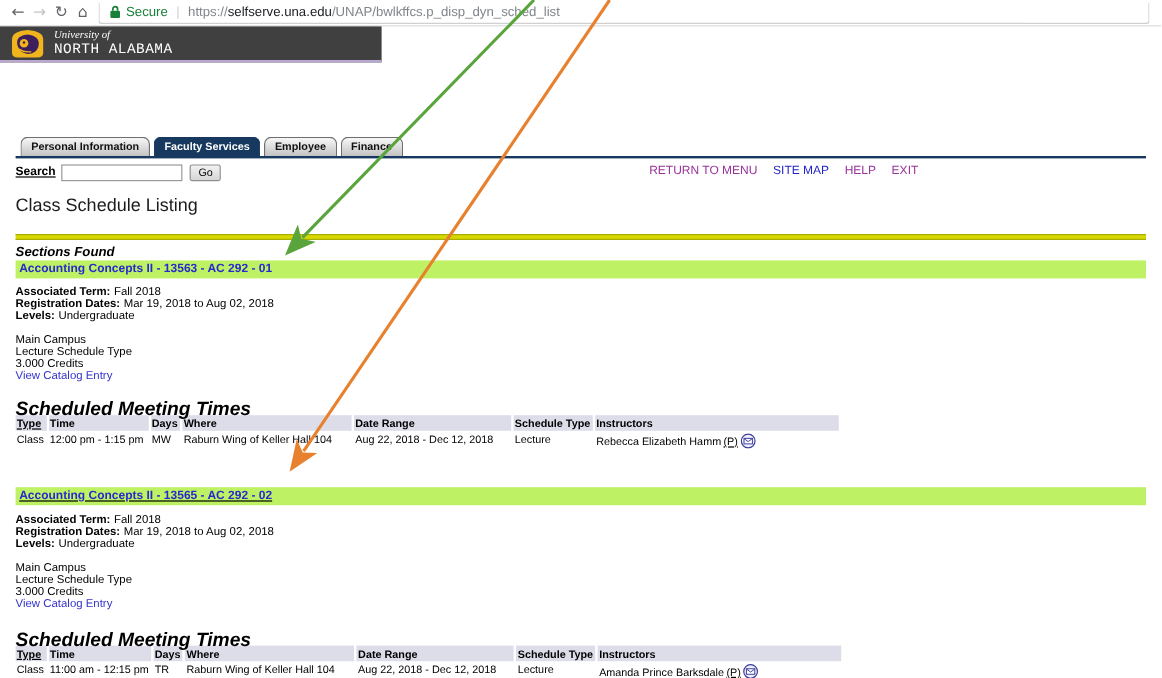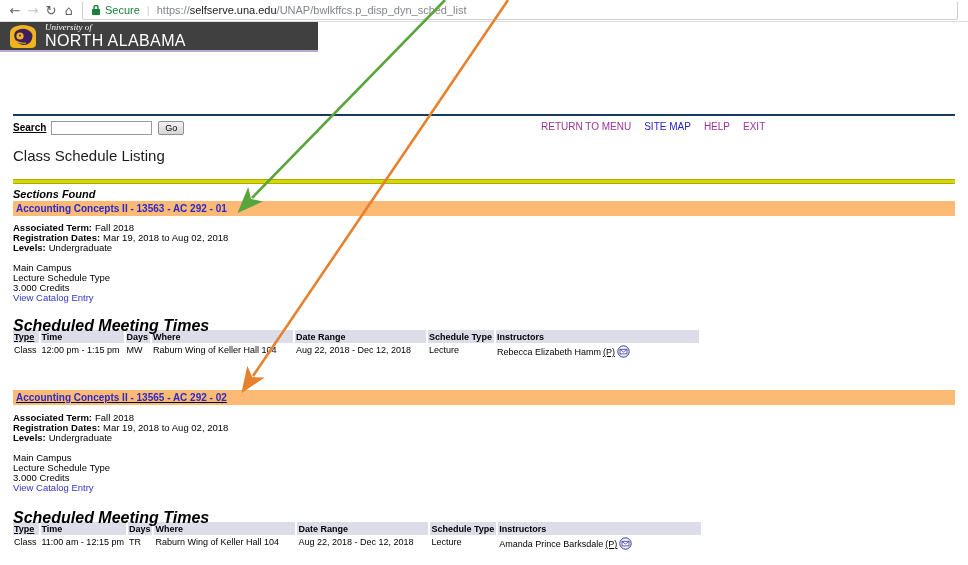--- a/index.html
+++ b/index.html
@@ -19,21 +19,21 @@
     padding-left:8px;background:#fff;}
   .secure{color:#188038;font-size:11px;margin-left:4px;}
   .omni-sep{color:#d0d0d0;margin:0 7px;font-size:11px;}
   .url{font-size:11px;color:#80868b;white-space:nowrap;}
   .url .domain{color:#202124;}
   
   .banner{width:310px;height:28px;background:#404040;border-bottom:2px solid #b9a8cf;
     display:flex;align-items:center;padding-left:8px;}
   .banner-text{margin-left:7px;color:#fff;line-height:1;}
   .uni1{font-family:"Liberation Serif",serif;font-style:italic;font-size:9px;margin-bottom:1px;}
-  .uni2{font-family:Liberation Sans, sans-serif;font-size:16px;letter-spacing:.4px;}
+  .uni2{font-family:Liberation Mono, monospace;font-size:12px;letter-spacing:.4px;}
   
   .tabs-wrap{margin-top:62px;}
   .tabs{margin-left:17px;display:flex;align-items:flex-end;height:16px;}
   .tab{font-size:9px;font-weight:bold;padding:2px 8px;margin-right:3px;
     border:1px solid #6f6f6f;border-bottom:none;border-radius:6px 6px 0 0;
     background:linear-gradient(#f7f7f7,#c3c3c3);color:#111;cursor:pointer;
     line-height:11px;white-space:nowrap;}
   .tab.active{background:#17395f;color:#fff;border-color:#17395f;}
   .tab-rule{height:2px;background:#17395f;margin:0 13px;}
   
@@ -45,21 +45,21 @@
     font-family:"Liberation Sans",sans-serif;}
   .nav-links{position:absolute;left:528px;top:2px;display:flex;gap:13px;font-size:10px;white-space:nowrap;}
   .nav-links a{text-decoration:none;cursor:pointer;}
   .lnk-purple{color:#993399;}
   .lnk-blue{color:#2323cc;}
   
   .page-title{margin:11px 0 0 13px;font-size:15px;color:#1c1c1c;}
   .yellow-rule{margin:15px 13px 0;height:3px;background:#d6d800;
     border-top:1px solid #abad00;border-bottom:1px solid #abad00;}
   .sections-found{margin:4px 1px 0 13px;font-weight:bold;font-style:italic;font-size:11px;height:11px;}
-  .course-bar{margin:2px 13px 0;background:#fdba74;height:15px;line-height:15px;padding-left:3px;}
+  .course-bar{margin:2px 13px 0;background:#bef264;height:15px;line-height:15px;padding-left:3px;}
   .course-bar a{color:#2929cc;font-weight:bold;font-size:10px;text-decoration:none;cursor:pointer;}
   .detail-block{margin:7px 0 0 13px;line-height:10px;}
   .detail-block.second{margin-top:10px;}
   .bl{font-weight:bold;margin-right:3px;}
   .cat-link{color:#3333cc;text-decoration:none;cursor:pointer;}
   .meeting-label{margin:14px 0 0 13px;font-weight:bold;font-style:italic;font-size:16px;height:11px;}
   .sec2 .detail-block{margin-top:8px;}
   .sec2 .detail-block.second{margin-top:10px;}
   .sec2 .meeting-label{margin-top:16px;}
   .sec2 .course-bar{margin-top:32px;text-decoration:underline;}
@@ -102,20 +102,26 @@
     <circle cx="12" cy="12.4" r="1" fill="#3d1f5d"></circle>
     <path d="M8,18 Q12,21 18,20" stroke="#f0b41c" stroke-width="1.2" fill="none"></path>
   </svg>
   <div class="banner-text">
     <div class="uni1">University of</div>
     <div class="uni2">NORTH ALABAMA</div>
   </div>
 </div>
 
 <div class="tabs-wrap">
+  <div class="tabs">
+    <div class="tab">Personal Information</div>
+    <div class="tab active">Faculty Services</div>
+    <div class="tab">Employee</div>
+    <div class="tab">Finance</div>
+  </div>
   <div class="tab-rule"></div>
 </div>
 
 <div class="search-row">
   <span class="search-label">Search</span>
   <input class="search-input" value="" style="">
   <button class="go-btn">Go</button>
   <div class="nav-links">
     <a class="lnk-purple">RETURN TO MENU</a>
     <a class="lnk-blue">SITE MAP</a>

